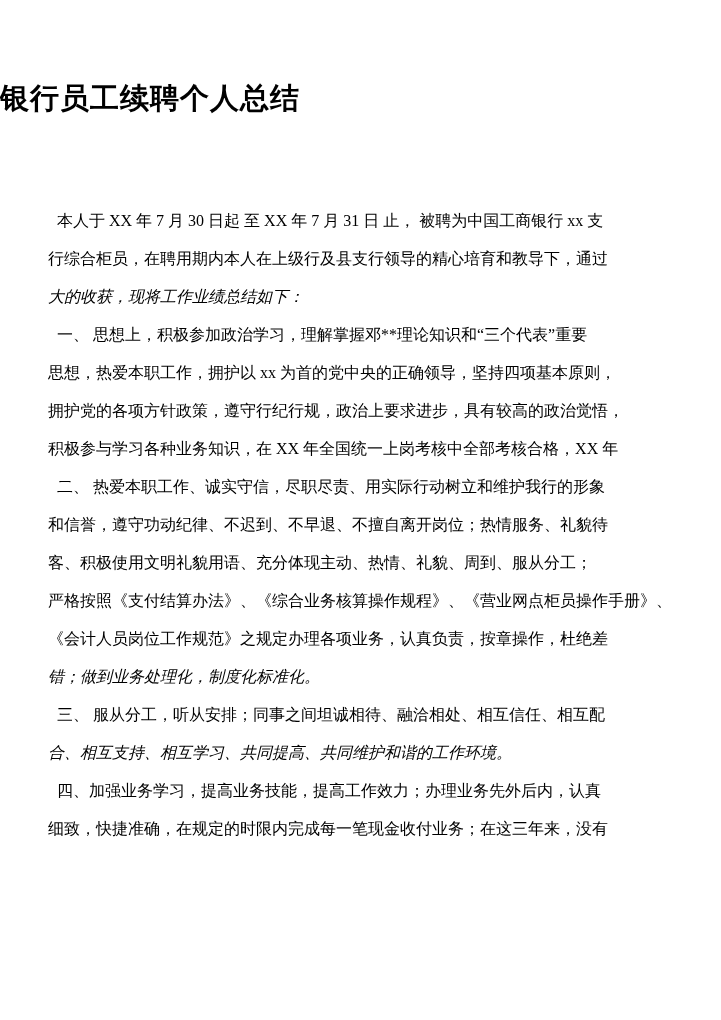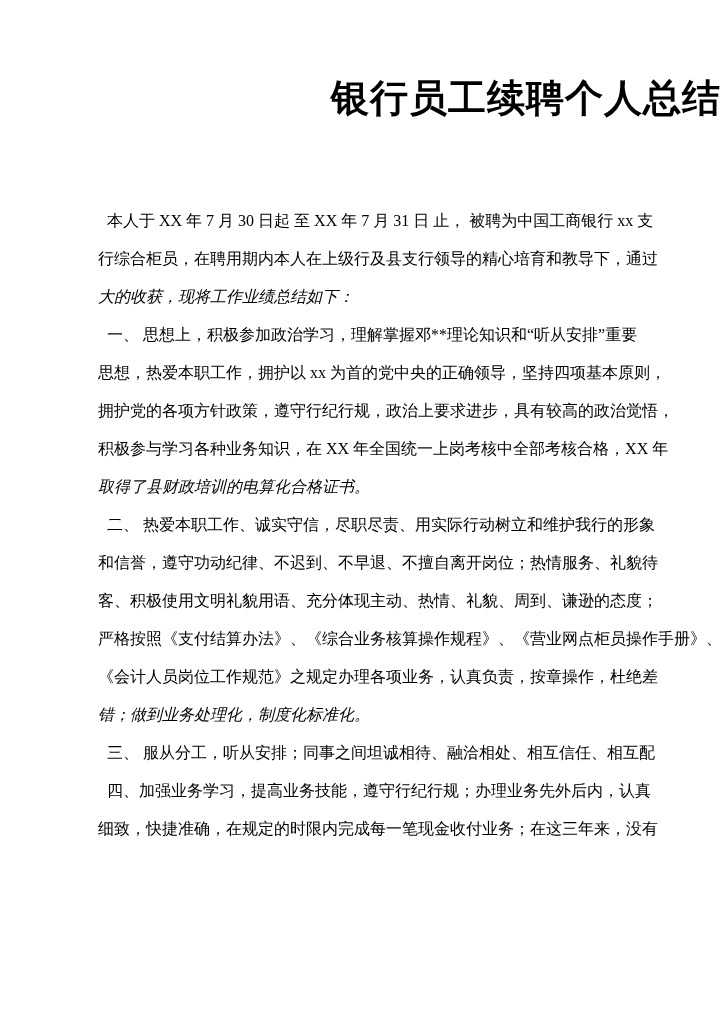--- a/index.html
+++ b/index.html
@@ -12,30 +12,30 @@
     width: 721px;
     height: 1020px;
     background: #ffffff;
     color: #000000;
     font-family: "Liberation Serif", "DejaVu Serif", serif;
     overflow: hidden;
   }
   .doc-title {
     margin: 78px 0 0 0;
     padding: 0;
-    text-align: right;
-    font-size: 38px;
+    text-align: left;
+    font-size: 29px;
     font-weight: bold;
     letter-spacing: 1px;
     line-height: 40px;
     color: #000000;
     font-family: "Liberation Serif", "DejaVu Serif", serif;
   }
   .doc-body {
-    margin: 84px 100px 0 98px;
+    margin: 84px 100px 0 48px;
     width: 523px;
     font-size: 16px;
     color: #000000;
   }
   .line {
     height: 38px;
     line-height: 38px;
     white-space: nowrap;
     text-align: justify;
     text-align-last: justify;
@@ -52,28 +52,28 @@
 </style>
 </head>
 <body>
 
 <div class="page">
   <h1 class="doc-title">银行员工续聘个人总结</h1>
   <div class="doc-body">
       <div class="line para-start">本人于 XX 年 7 月 30 日起 至 XX 年 7 月 31 日 止， 被聘为中国工商银行 xx 支</div>
       <div class="line">行综合柜员，在聘用期内本人在上级行及县支行领导的精心培育和教导下，通过</div>
       <div class="line para-end">大的收获，现将工作业绩总结如下：</div>
-      <div class="line para-start">一、 思想上，积极参加政治学习，理解掌握邓**理论知识和“听从安排”重要</div>
+      <div class="line para-start">一、 思想上，积极参加政治学习，理解掌握邓**理论知识和“三个代表”重要</div>
       <div class="line">思想，热爱本职工作，拥护以 xx 为首的党中央的正确领导，坚持四项基本原则，</div>
       <div class="line">拥护党的各项方针政策，遵守行纪行规，政治上要求进步，具有较高的政治觉悟，</div>
       <div class="line">积极参与学习各种业务知识，在 XX 年全国统一上岗考核中全部考核合格，XX 年</div>
-      <div class="line para-end">取得了县财政培训的电算化合格证书。</div>
       <div class="line para-start">二、 热爱本职工作、诚实守信，尽职尽责、用实际行动树立和维护我行的形象</div>
       <div class="line">和信誉，遵守功动纪律、不迟到、不早退、不擅自离开岗位；热情服务、礼貌待</div>
-      <div class="line">客、积极使用文明礼貌用语、充分体现主动、热情、礼貌、周到、谦逊的态度；</div>
+      <div class="line">客、积极使用文明礼貌用语、充分体现主动、热情、礼貌、周到、服从分工；</div>
       <div class="line">严格按照《支付结算办法》、《综合业务核算操作规程》、《营业网点柜员操作手册》、</div>
       <div class="line">《会计人员岗位工作规范》之规定办理各项业务，认真负责，按章操作，杜绝差</div>
       <div class="line para-end">错；做到业务处理化，制度化标准化。</div>
       <div class="line para-start">三、 服从分工，听从安排；同事之间坦诚相待、融洽相处、相互信任、相互配</div>
-      <div class="line para-start">四、加强业务学习，提高业务技能，遵守行纪行规；办理业务先外后内，认真</div>
+      <div class="line para-end">合、相互支持、相互学习、共同提高、共同维护和谐的工作环境。</div>
+      <div class="line para-start">四、加强业务学习，提高业务技能，提高工作效力；办理业务先外后内，认真</div>
       <div class="line">细致，快捷准确，在规定的时限内完成每一笔现金收付业务；在这三年来，没有</div>
     </div>
 </div>
 
 </body></html>

